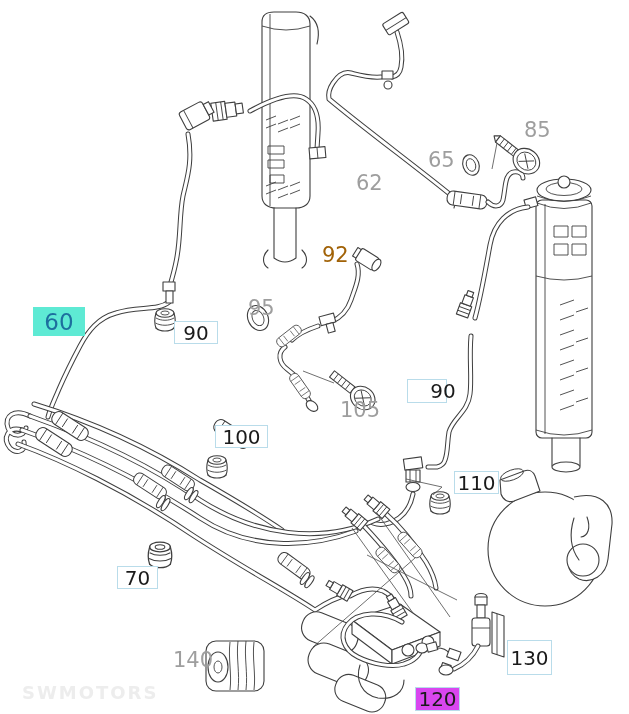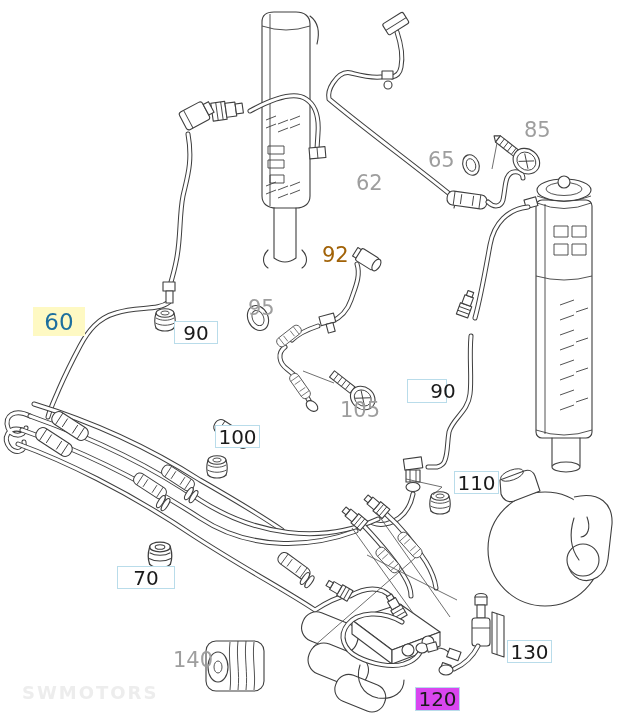--- a/index.html
+++ b/index.html
@@ -325,32 +325,32 @@
   <g>
     <path class="ld" d="M377,513 L450,617"></path>
     <path class="ld" d="M352,528 L413,613"></path>
     <path class="ld" d="M415,558 L313,647"></path>
     <path class="ld" d="M367,555 L457,600"></path>
     <path class="ld" d="M406,479 L442,487 L433,495"></path>
   </g>
 </svg>
 
 <div id="labels">
-      <div class="part-label selected" style="left: 33px; top: 307px; width: 52px; height: 29px; background: #fef9c3; color: rgb(29, 111, 158);">60</div>
+      <div class="part-label selected" style="left: 33px; top: 307px; width: 52px; height: 29px; background: #5eead4; color: rgb(29, 111, 158);">60</div>
       <div class="part-label boxed" style="left: 174px; top: 321px; width: 44px; height: 23px; background: rgb(255, 255, 255); border-color: rgb(185, 220, 234); color: rgb(26, 26, 26);">90</div>
       <div class="part-label plain" style="left: 524px; top: 118px; color: rgb(158, 158, 158);">85</div>
       <div class="part-label plain" style="left: 356px; top: 171px; color: rgb(158, 158, 158);">62</div>
       <div class="part-label plain" style="left: 428px; top: 148px; color: rgb(158, 158, 158);">65</div>
       <div class="part-label plain" style="left: 322px; top: 243px; color: #a16207;">92</div>
       <div class="part-label plain" style="left: 248px; top: 296px; color: rgb(158, 158, 158);">95</div>
       <div class="part-label plain" style="left: 340px; top: 398px; color: rgb(158, 158, 158);">105</div>
       <div class="part-label boxed" style="left: 407px; top: 379px; width: 40px; height: 24px; background: rgb(255, 255, 255); border-color: rgb(185, 220, 234); color: rgb(26, 26, 26); padding-left: 32px;">90</div>
-      <div class="part-label boxed" style="left: 215px; top: 425px; width: 45px; height: 23px; background: rgb(255, 255, 255); border-color: rgb(185, 220, 234); color: rgb(26, 26, 26);">100</div>
+      <div class="part-label boxed" style="left: 215px; top: 425px; width: 53px; height: 23px; background: rgb(255, 255, 255); border-color: rgb(185, 220, 234); color: rgb(26, 26, 26);">100</div>
       <div class="part-label boxed" style="left: 454px; top: 471px; width: 45px; height: 23px; background: rgb(255, 255, 255); border-color: rgb(185, 220, 234); color: rgb(26, 26, 26);">110</div>
-      <div class="part-label boxed" style="left: 117px; top: 566px; width: 58px; height: 23px; background: rgb(255, 255, 255); border-color: rgb(185, 220, 234); color: rgb(26, 26, 26);">70</div>
+      <div class="part-label boxed" style="left: 117px; top: 566px; width: 41px; height: 23px; background: rgb(255, 255, 255); border-color: rgb(185, 220, 234); color: rgb(26, 26, 26);">70</div>
       <div class="part-label plain" style="left: 173px; top: 648px; color: rgb(158, 158, 158);">140</div>
       <div class="part-label boxed" style="left: 415px; top: 687px; width: 45px; height: 24px; background: #d946ef; border-color: rgb(185, 220, 234); color: rgb(26, 26, 26);">120</div>
-      <div class="part-label boxed" style="left: 507px; top: 640px; width: 45px; height: 23px; background: rgb(255, 255, 255); border-color: rgb(185, 220, 234); color: rgb(26, 26, 26);">130</div>
+      <div class="part-label boxed" style="left: 507px; top: 640px; width: 45px; height: 35px; background: rgb(255, 255, 255); border-color: rgb(185, 220, 234); color: rgb(26, 26, 26);">130</div>
     </div>
 
 <div id="watermark" style="color: rgb(237, 237, 237);">SWMOTORS</div>
 
 </div>
 
 </body></html>

